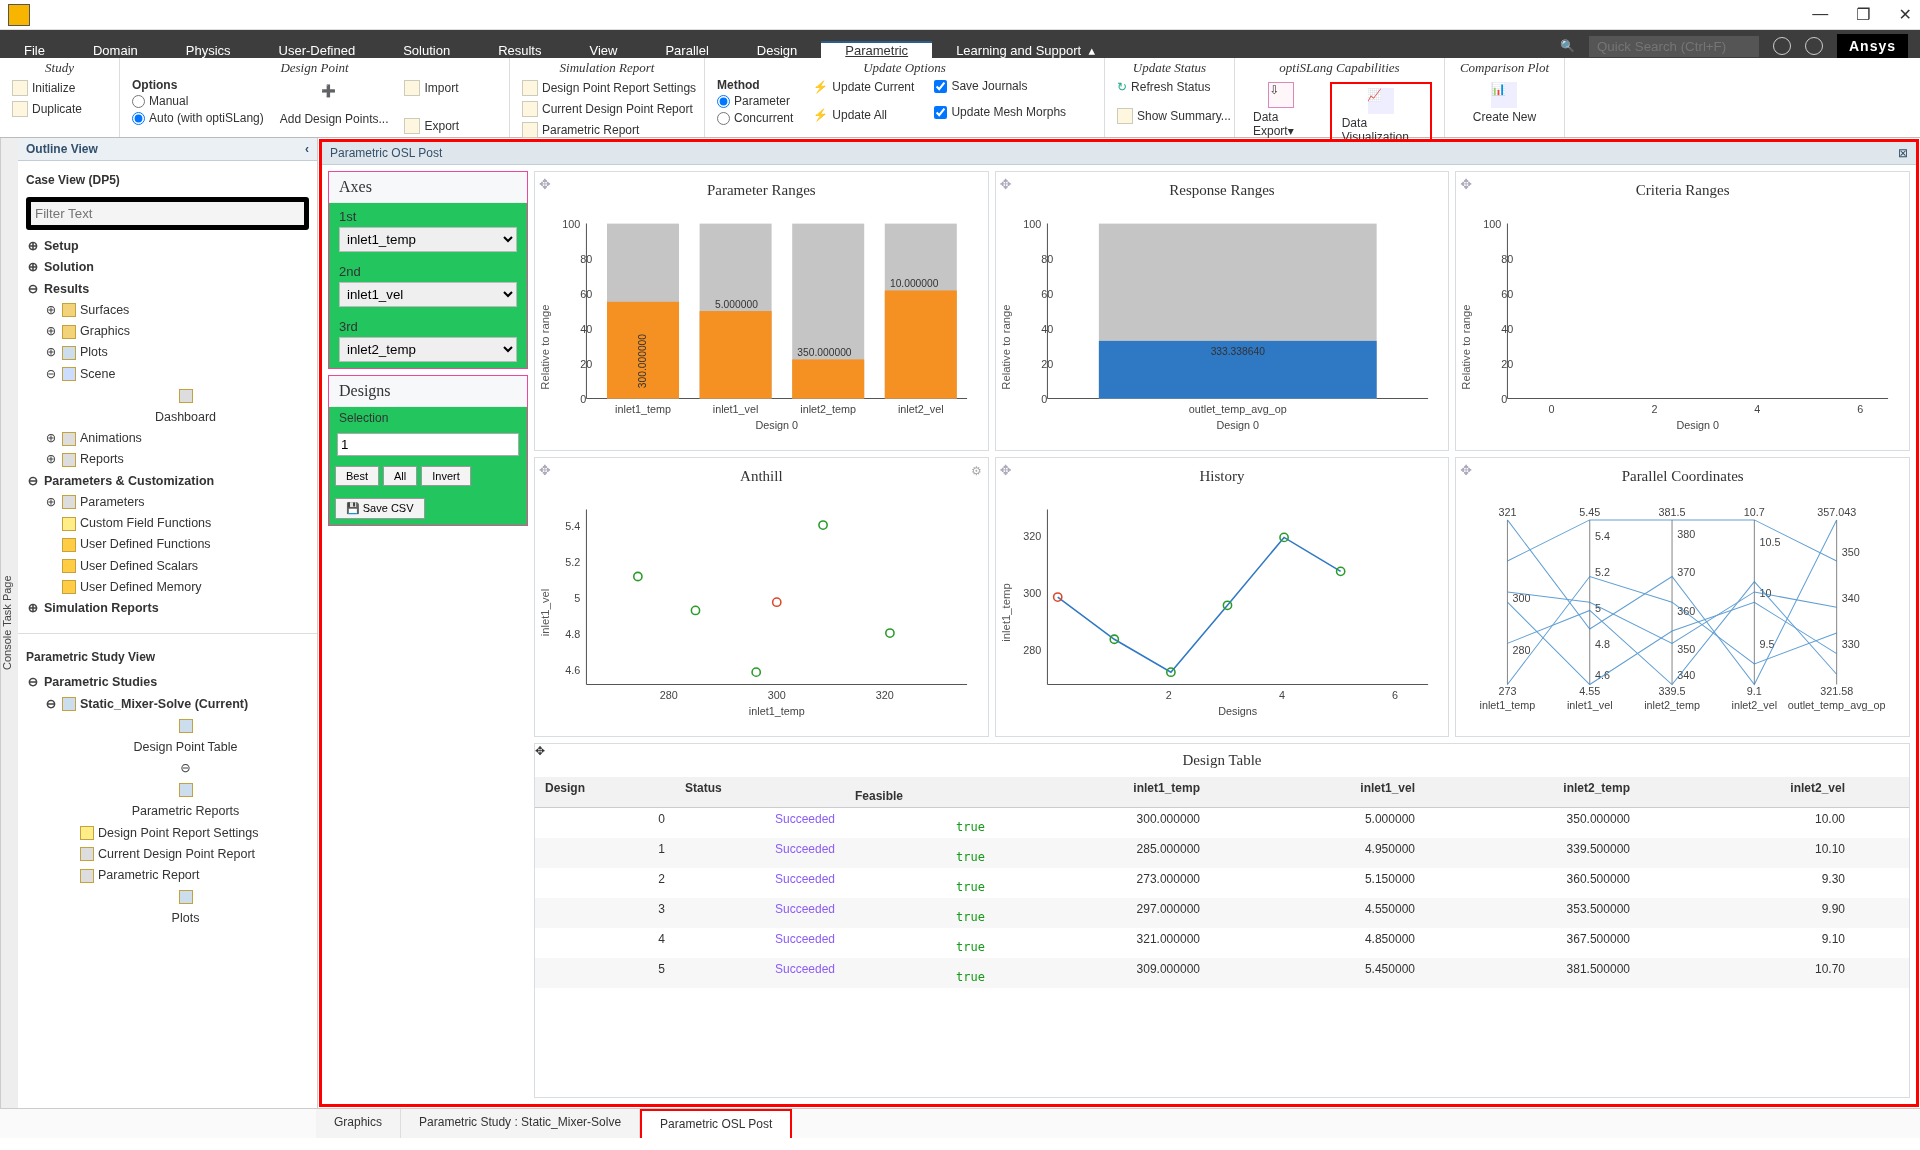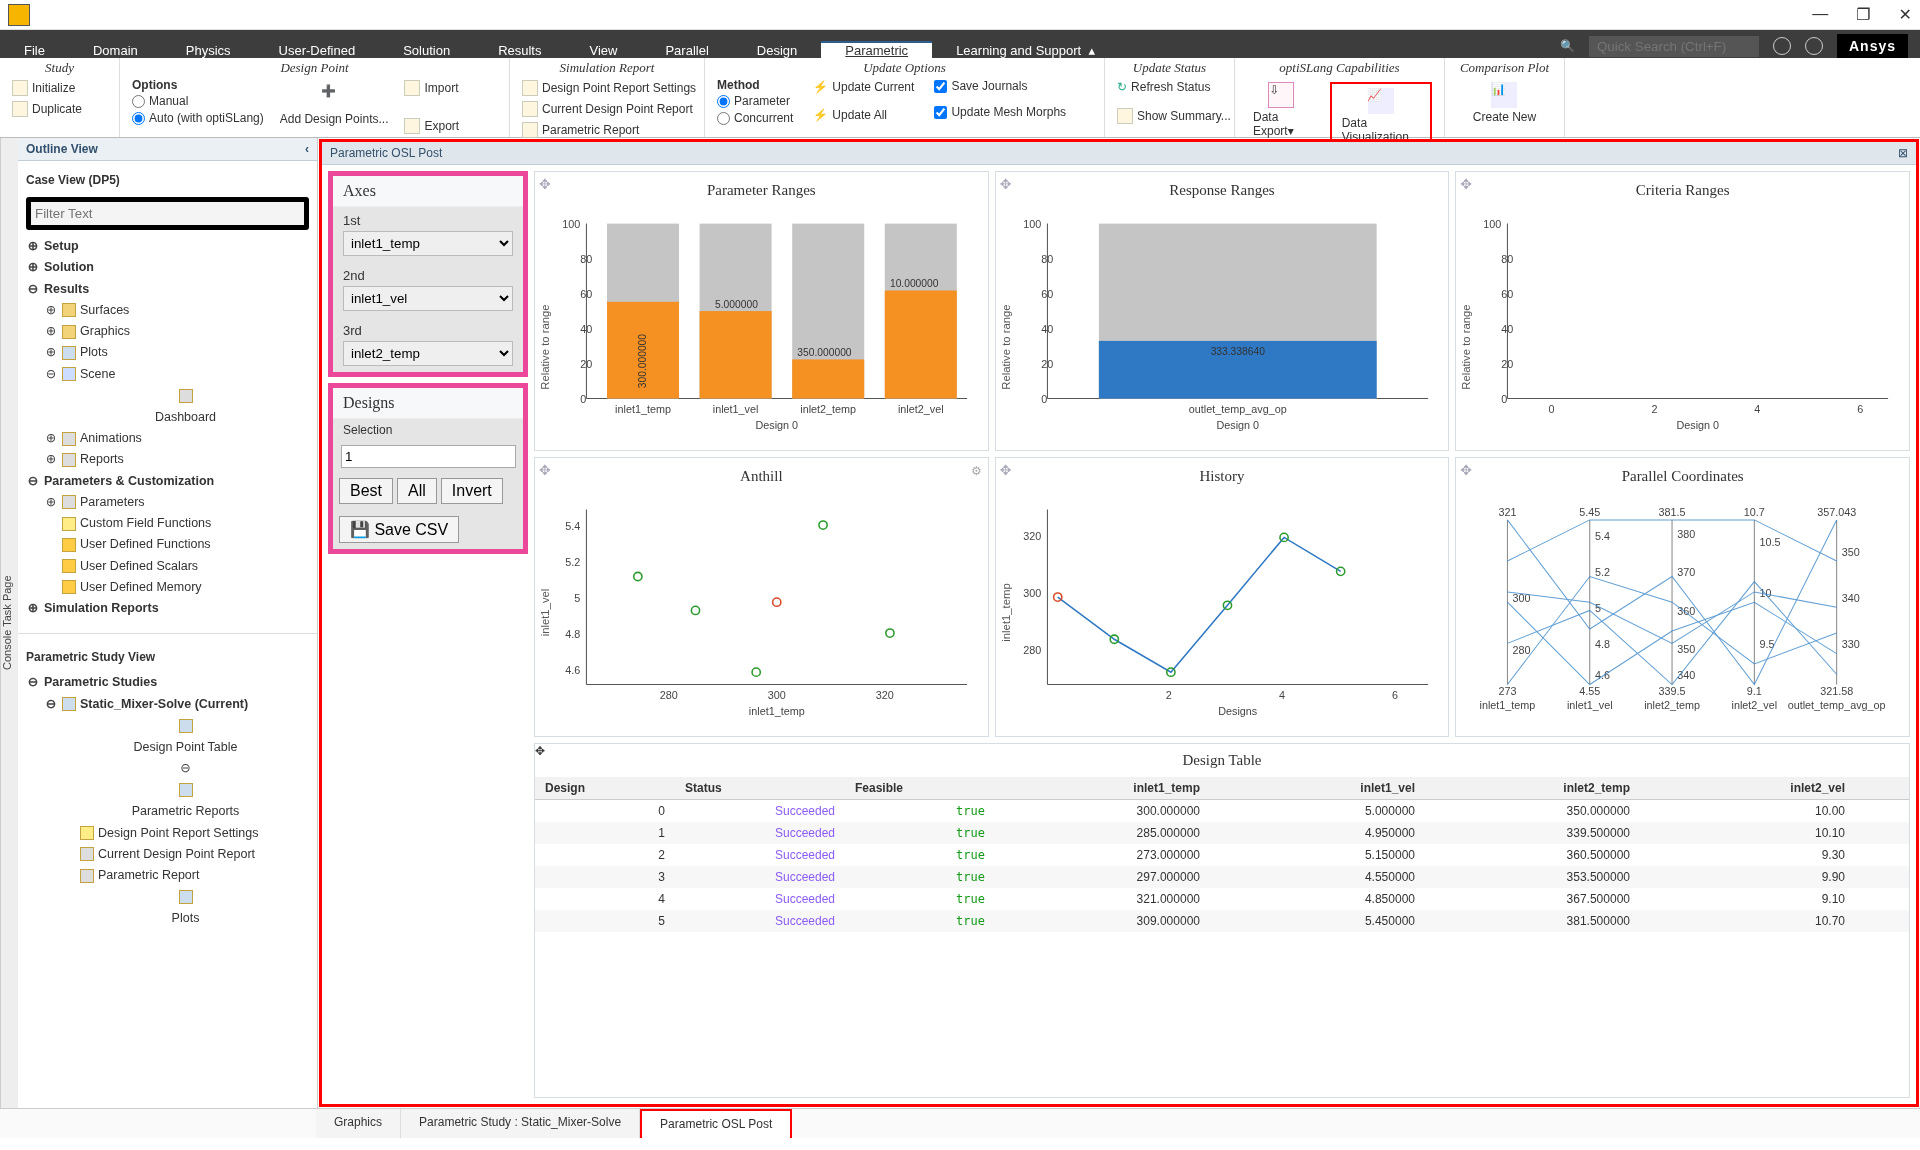--- a/index.html
+++ b/index.html
@@ -50,42 +50,42 @@
 
 .psv { flex:1; padding:6px 8px; }
 .psv .title { font-weight:bold; padding:4px 0 8px 0; }
 .psv .tree .bold2 { font-weight:bold; }
 
 .centerarea { flex:1; display:flex; flex-direction:column; border:3px solid red; margin:1px; }
 .centerhdr { background:#dfe7ed; border-bottom:1px solid #c0ced9; padding:4px 8px; font-size:12px; color:#34506a; display:flex; justify-content:space-between; }
 
 .dashwrap { flex:1; display:flex; gap:6px; padding:6px; overflow:hidden; }
 .axescol { width:200px; display:flex; flex-direction:column; gap:6px; }
-.card { background:#e5e5e5; border:5px solid #ec4899; }
+.card { background:#22c55e; border:1px solid #ec4899; }
 .card .card-title { font-family: Georgia, serif; font-size:16px; padding:6px 10px; border-bottom:1px solid #eee; background:#f6f8fa; }
 .axescol .field { padding:6px 10px; font-size:13px; }
 .axescol select { width:100%; padding:3px; margin-top:3px; border:1px solid #bbb; }
 .axescol .btns { padding:6px; display:flex; gap:4px; }
-.axescol button { padding:3px 10px; font-size:16px; border:1px solid #999; background:#f4f4f4; cursor:pointer; }
+.axescol button { padding:3px 10px; font-size:11px; border:1px solid #999; background:#f4f4f4; cursor:pointer; }
 .axescol input.sel { width:92%; margin:4px 8px; padding:3px; border:1px solid #aaa; }
 
 .gridpanels { flex:1; display:grid; grid-template-columns: 1fr 1fr 1fr; grid-template-rows: 280px 280px 1fr; gap:6px; }
 .plotcard { background:#fff; border:1px solid #d6dde3; display:flex; flex-direction:column; position:relative; }
 .plotcard .move { position:absolute; left:4px; top:4px; color:#aab; font-size:14px; cursor:grab; }
 .plotcard .plottitle { text-align:center; font-family: Georgia, serif; font-size:15px; padding:10px 0 4px 0; }
 .plotcard svg { flex:1; width:100%; }
 .tablecard { grid-column: 1 / span 3; background:#fff; border:1px solid #d6dde3; display:flex; flex-direction:column; overflow:hidden; }
 .tablecard .plottitle { text-align:center; font-family: Georgia, serif; font-size:15px; padding:8px 0; }
 .dthdr { display:flex; background:#f2f2f2; border-bottom:1px solid #ccc; font-weight:bold; }
 .dthdr > div, .dtrow > div { padding:4px 10px; }
 .dtrow { display:flex; }
 .dtrow:nth-child(even){ background:#f7f7f7; }
 .c-design{width:140px; text-align:right;}
 .c-status{width:170px; text-align:right;}
-.c-feas{width:150px; text-align:right;}
+.c-feas{width:150px; text-align:right;margin-top:8px;}
 .c-num{width:215px; text-align:right;}
 .succ{color:#8b5cf6;}
 .truetxt{color:#159b17; font-family: monospace;}
 .dthdr .c-design,.dthdr .c-status,.dthdr .c-feas{text-align:left;}
 .dthdr .c-num{text-align:right;}
 .datarows { overflow-y:auto; flex:1; }
 
 .bottomtabs { height:30px; border-top:1px solid #ccc; display:flex; align-items:stretch; background:#fafafa; }
 .bottomtabs .btab { padding: 6px 18px; border-right:1px solid #ddd; font-size:12px; cursor:pointer; background:#f4f4f4; }
 .bottomtabs .btab.active { background:#fff; border:2px solid red; border-bottom:none; font-weight:normal; }

